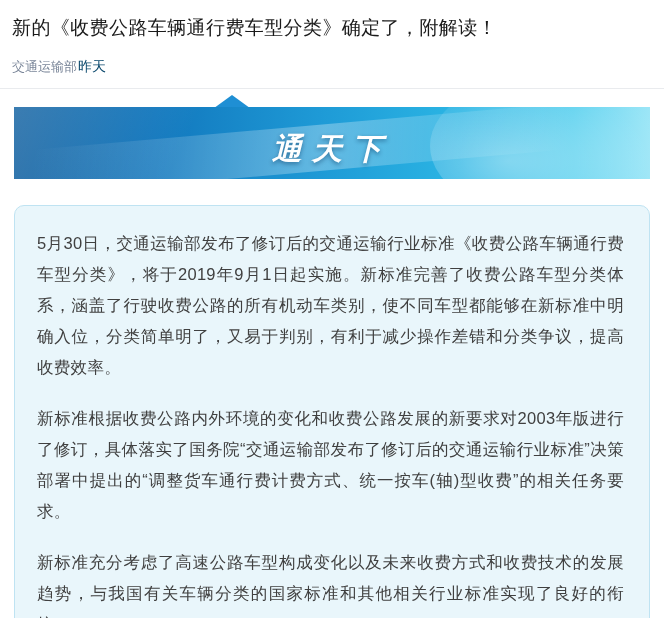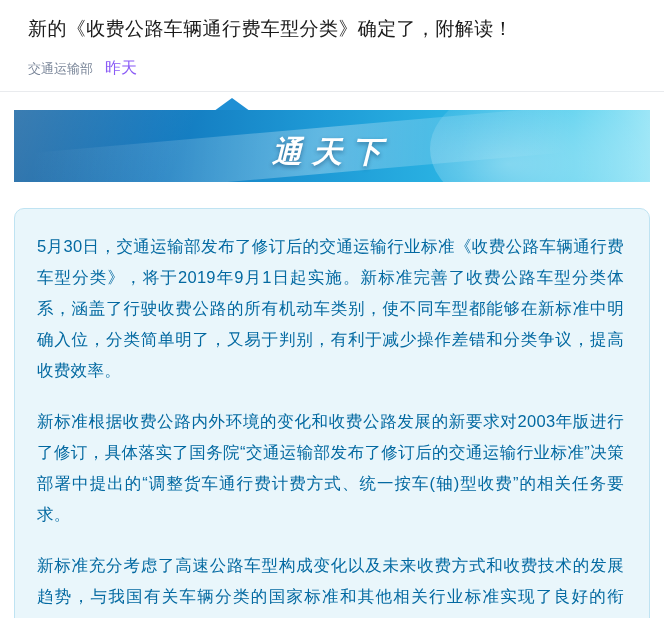--- a/index.html
+++ b/index.html
@@ -14,44 +14,45 @@
     overflow: hidden;
   }
   .page {
     position: relative;
     width: 664px;
     height: 618px;
     background: #ffffff;
     box-sizing: border-box;
   }
   .article-header {
-    padding: 14px 18px 0 28px;
+    padding: 14px 18px 0 12px;
+    font-family: Liberation Mono, monospace;
   }
   .article-title {
     font-size: 19px;
     line-height: 30px;
     color: #1a1a1a;
     font-weight: normal;
     letter-spacing: 0.4px;
     margin: 0;
   }
   .meta-row {
     margin-top: 14px;
     display: flex;
     align-items: center;
-    gap: 12px;
+    gap: 1px;
     padding-bottom: 12px;
   }
   .meta-source {
     font-size: 13px;
     color: #7a8699;
   }
   .meta-time {
-    font-size: 16px;
-    color: #8b5cf6;
+    font-size: 14px;
+    color: #0c4a6e;
   }
   .divider {
     height: 1px;
     background: #e9ebee;
     margin: 0 0 0 0;
   }
 
   
   .banner-wrap {
     position: relative;
@@ -122,21 +123,21 @@
     margin: 20px 14px 0 14px;
     background: #e9f6fb;
     border: 1px solid #bfe3f2;
     border-radius: 10px;
     padding: 22px 22px 26px 22px;
     box-sizing: border-box;
   }
   .para {
     font-size: 16.5px;
     line-height: 31px;
-    color: #0369a1;
+    color: #404040;
     text-align: justify;
     margin: 0 3px 20px 0;
     letter-spacing: 0.3px;
   }
   .para:last-child {
     margin-bottom: 0;
   }
 </style>
 </head>
 <body>

